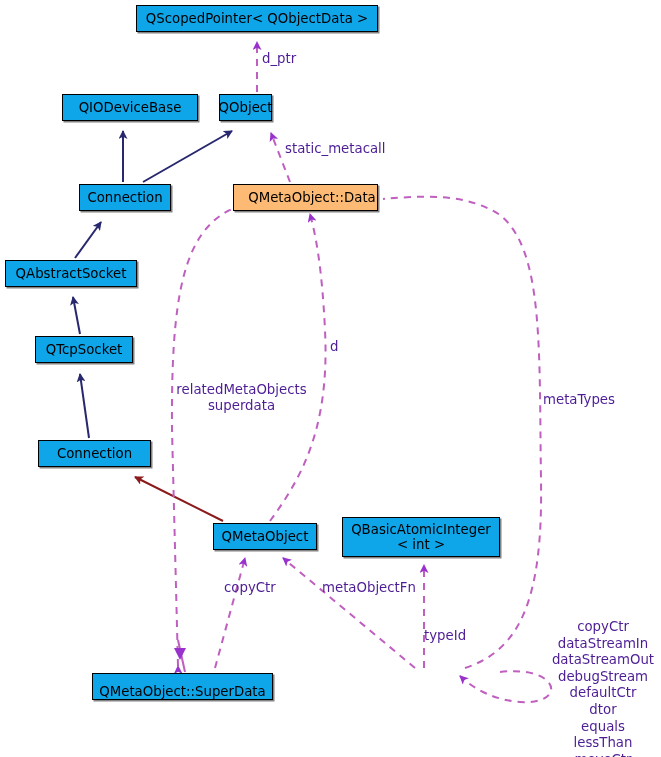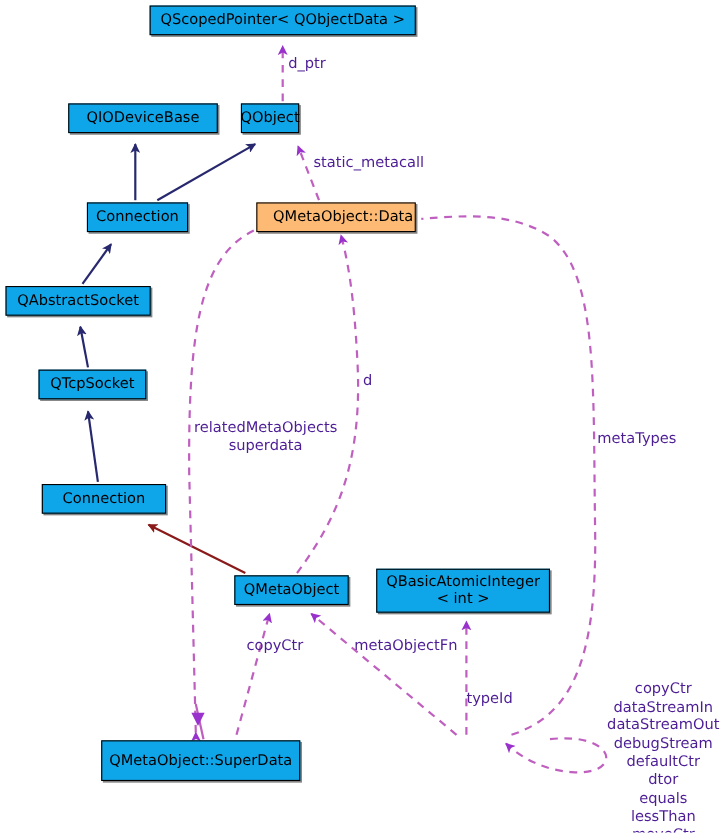--- a/index.html
+++ b/index.html
@@ -174,21 +174,21 @@
 
   <div class="node" style="left:213px; top:523px; width:104px; height:27px;">
     <span>QMetaObject</span>
   </div>
 
   <div class="node" style="left:342px; top:517px; width:158px; height:40px;">
     <span>QBasicAtomicInteger
 &lt; int &gt;</span>
   </div>
 
-  <div class="node" style="left:92px; top:673px; width:181px; height:37px;">
+  <div class="node" style="left:92px; top:673px; width:181px; height:27px;align-items:flex-end;">
     <span>QMetaObject::SuperData</span>
   </div>
 
 
   <div class="edge-label" style="left:262px; top:51px;">d_ptr</div>
 
   <div class="edge-label" style="left:285px; top:141px;">static_metacall</div>
 
   <div class="edge-label" style="left:330px; top:339px;">d</div>
 

